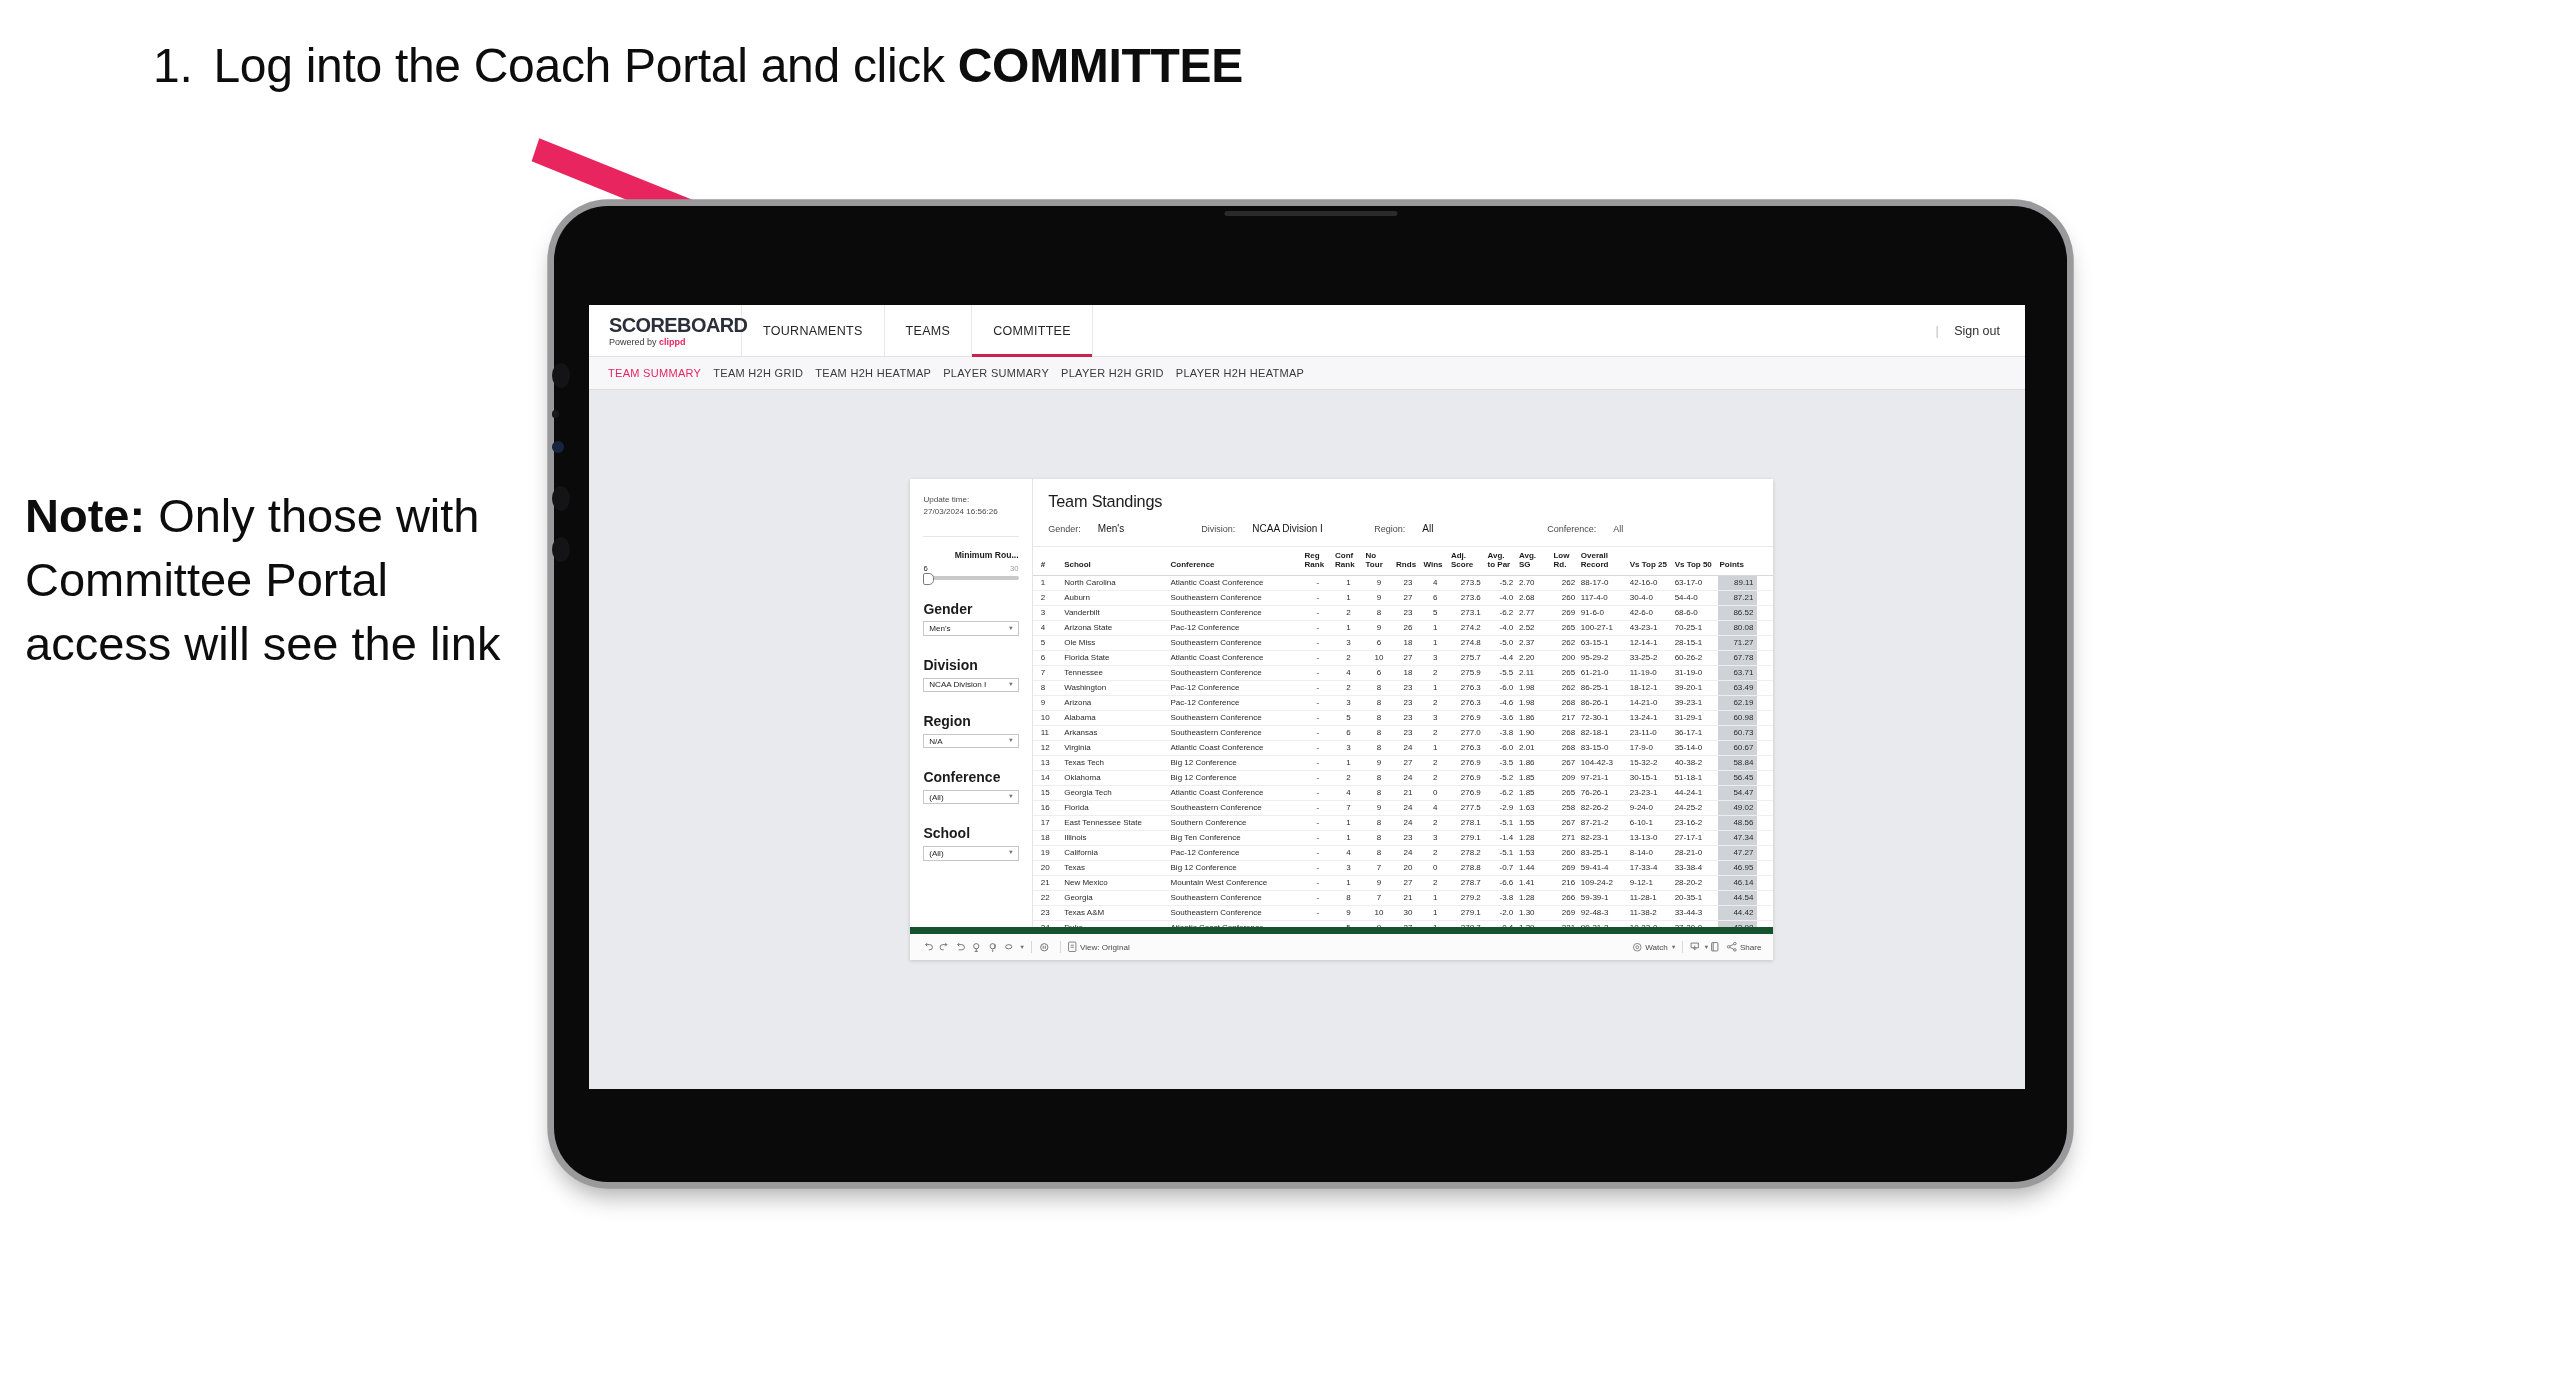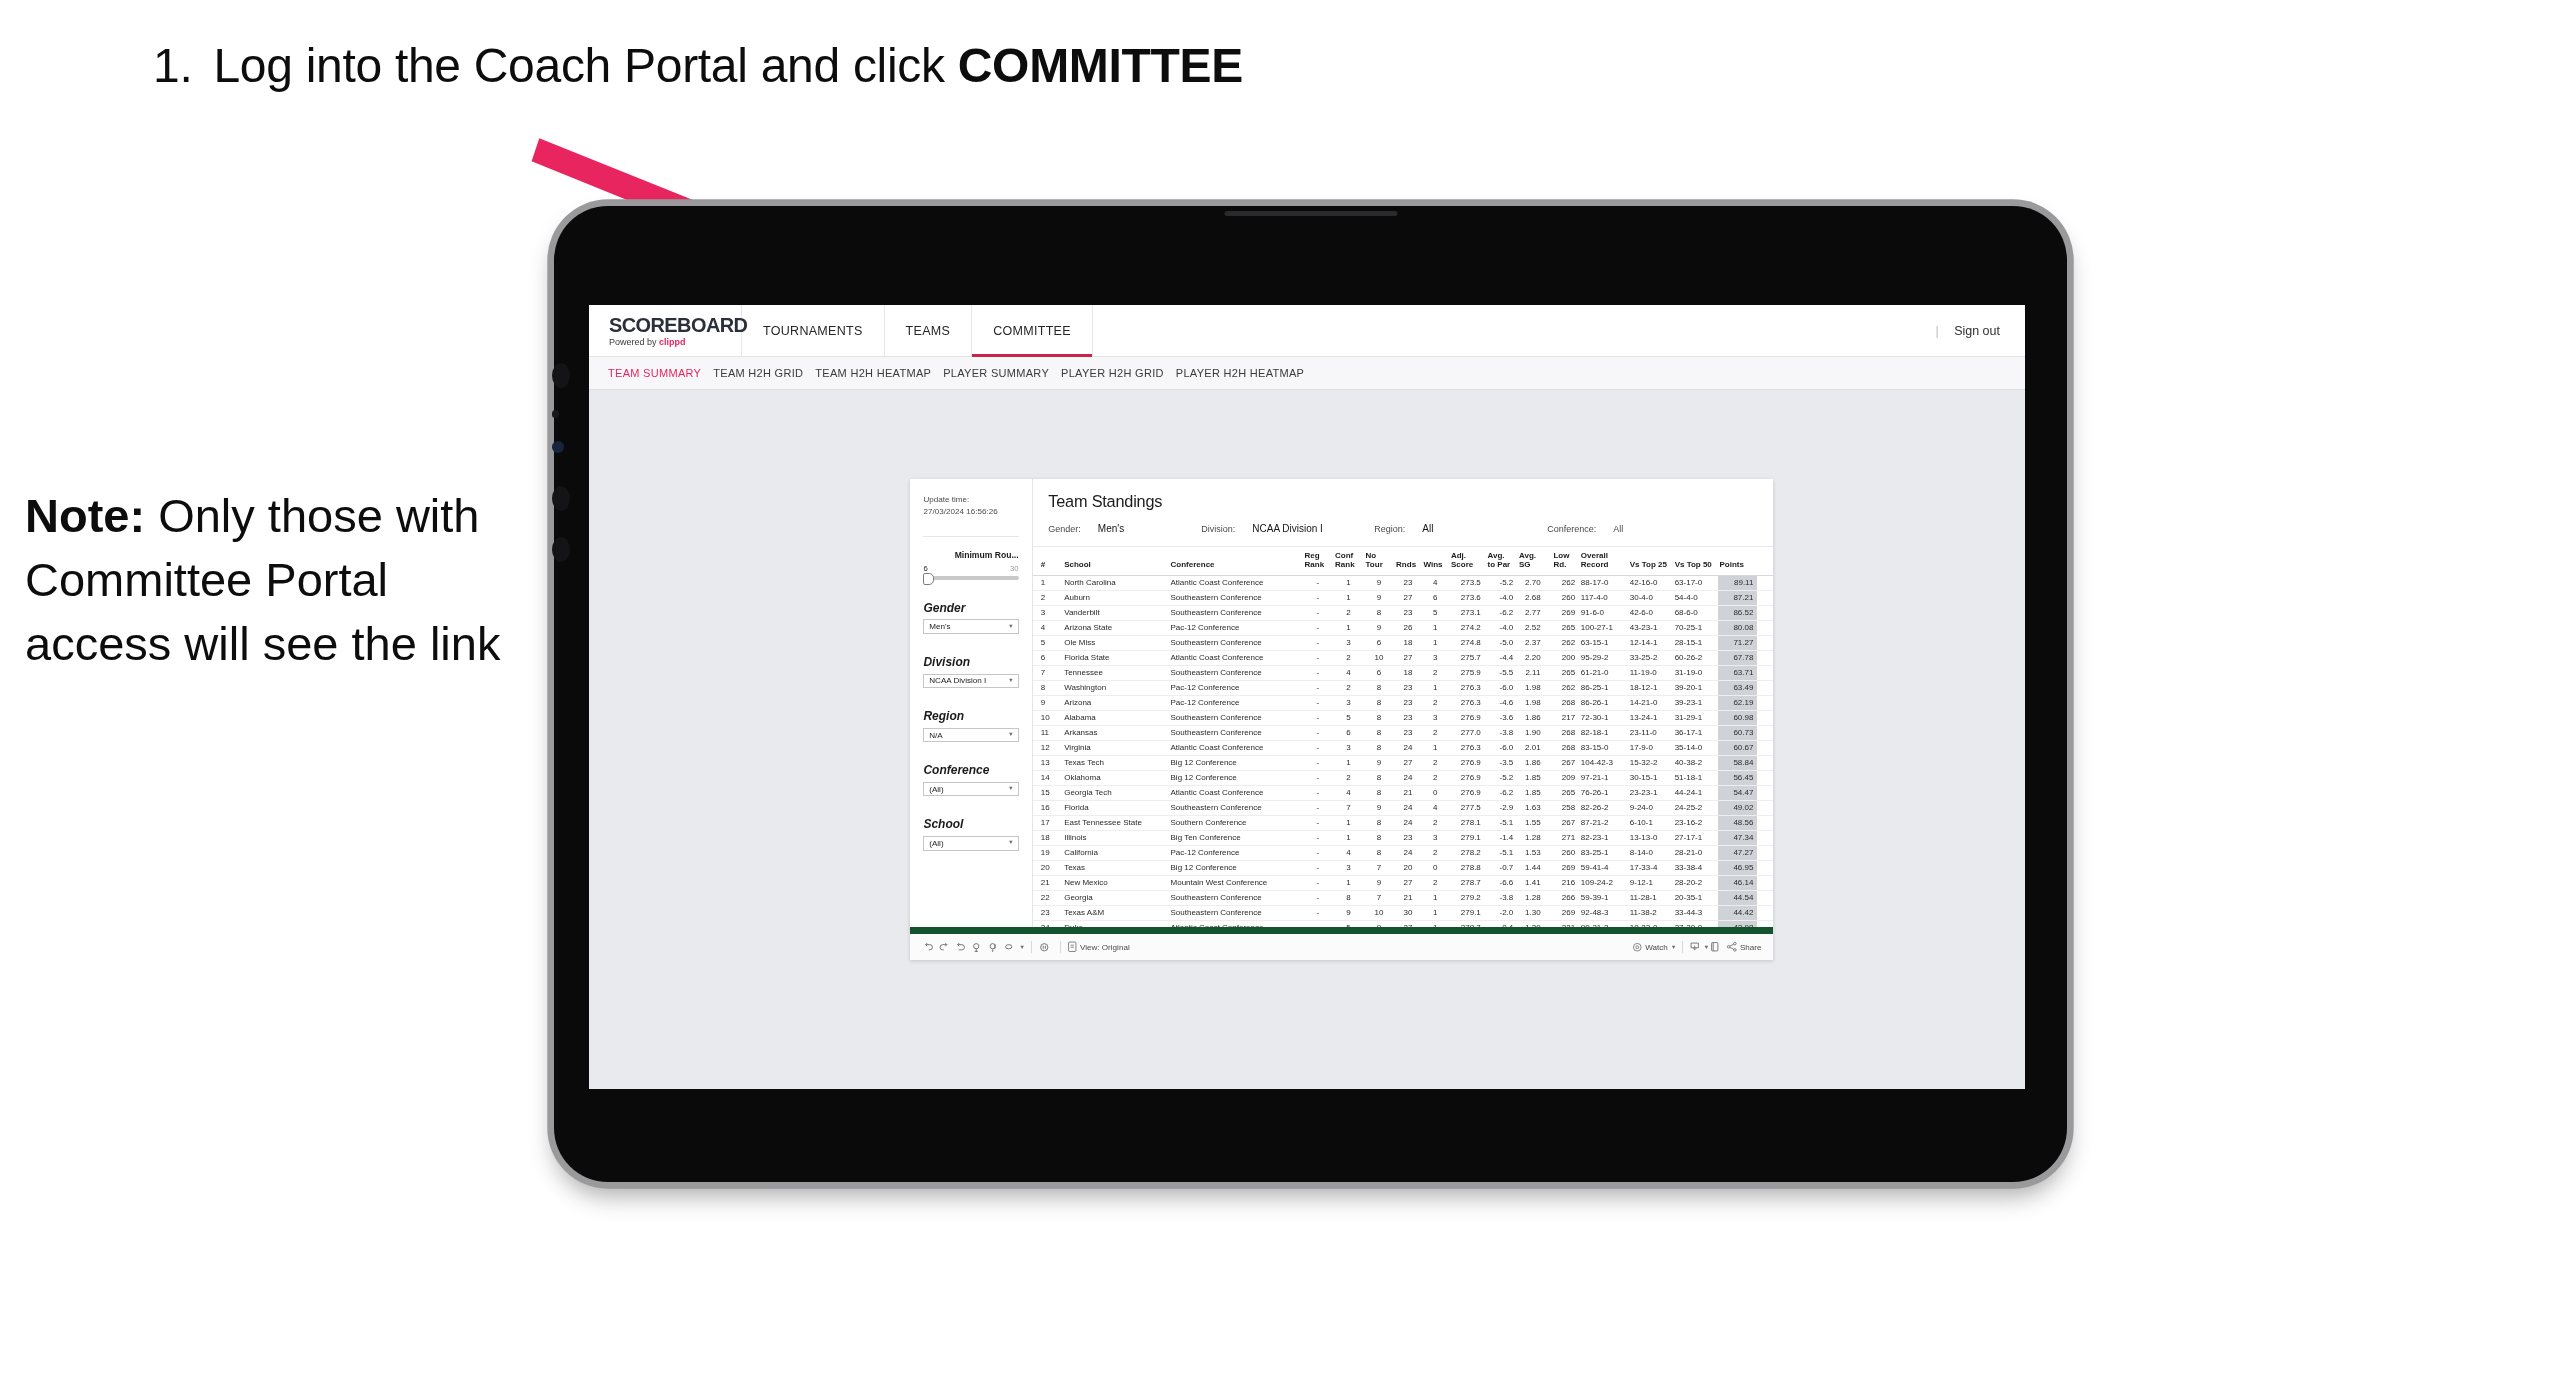--- a/index.html
+++ b/index.html
@@ -97,21 +97,21 @@
   }
   #viz-body{flex:1;display:flex;min-height:0;}
 
   
   #filter-rail{
     width:123px;border-right:1px solid #e4e4e6;box-sizing:border-box;
     padding:15.3px 13.4px 0 13.4px;flex-shrink:0;
   }
   .update-label{font-size:8.1px;color:#4c4c4c;line-height:1.45;}
   .rail-sep{height:1px;background:#e6e6e6;margin:18px 0 13.4px 0;}
-  .filter-title{font-size:12px;color:#1b1b1b;font-weight:bold;margin-bottom:4.8px;font-style:italic;}
+  .filter-title{font-size:14px;color:#1b1b1b;font-weight:bold;margin-bottom:4.8px;}
   .slider-title{font-size:8.6px;color:#1b1b1b;font-weight:bold;text-align:right;margin-bottom:3.8px;}
   .slider-ends{display:flex;justify-content:space-between;font-size:7.7px;color:#555;margin-bottom:2.9px;}
   .slider-ends .lo{color:#1b1b1b;}
   .slider-ends .hi{color:#9a9a9a;}
   .slider-track{height:3.8px;background:#c9c9cb;border-radius:1.9px;position:relative;margin-bottom:21px;}
   .slider-knob{
     position:absolute;left:0;top:-2.9px;width:8.6px;height:9.6px;background:#fff;
     border:1.2px solid #7d7d7d;border-radius:1.9px 4.8px 4.8px 1.9px;
   }
   .select-box{
@@ -144,21 +144,21 @@
   table.standings tbody td{
     padding:2.5px 1.9px;border-bottom:1px solid #eeeef0;white-space:nowrap;overflow:hidden;
   }
   .c-rank{width:19px;padding-left:7.7px !important;}
   .c-school{width:100px;}
   .c-conf{width:127px;}
   .c-num{width:26px;text-align:center;}
   .c-num-s{width:23px;text-align:center;}
   .c-score{width:29px;text-align:right;padding-right:4.8px !important;}
   .c-par{width:25px;text-align:right;padding-right:3.8px !important;}
-  .c-sg{width:27px;text-align:center;padding-right:4.8px !important;}
+  .c-sg{width:27px;text-align:left;padding-right:4.8px !important;}
   .c-low{width:21px;text-align:right;padding-right:3.8px !important;}
   .c-rec{width:44px;}
   .c-t25{width:40px;}
   .c-t50{width:40px;}
   .c-pts{width:33px;text-align:right;padding-right:3.8px !important;background:#cfd3d8;}
   th.c-pts{background:transparent;margin-left:44px;}
   .c-tail{width:11.5px;}
 
   
   #viz-toolbar{

